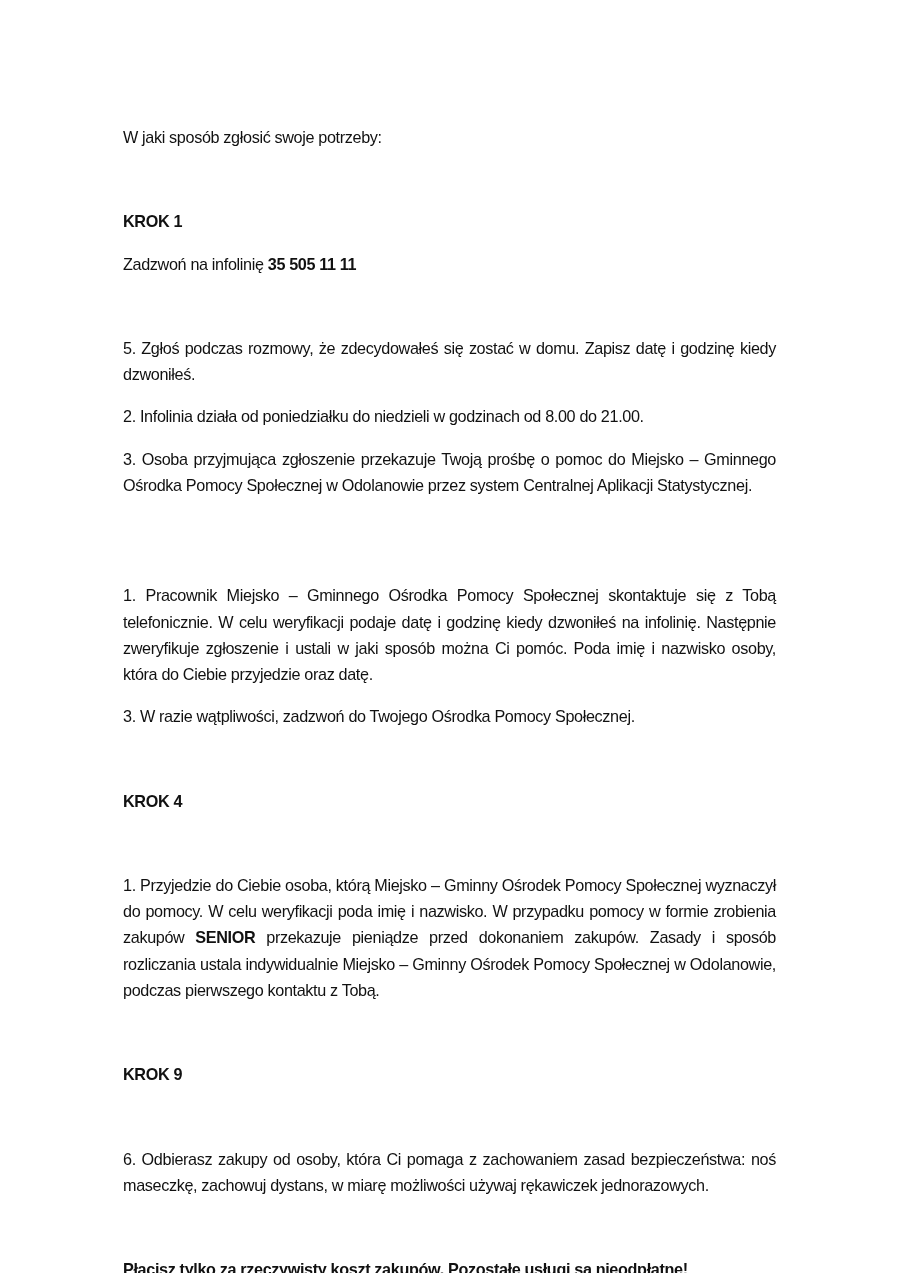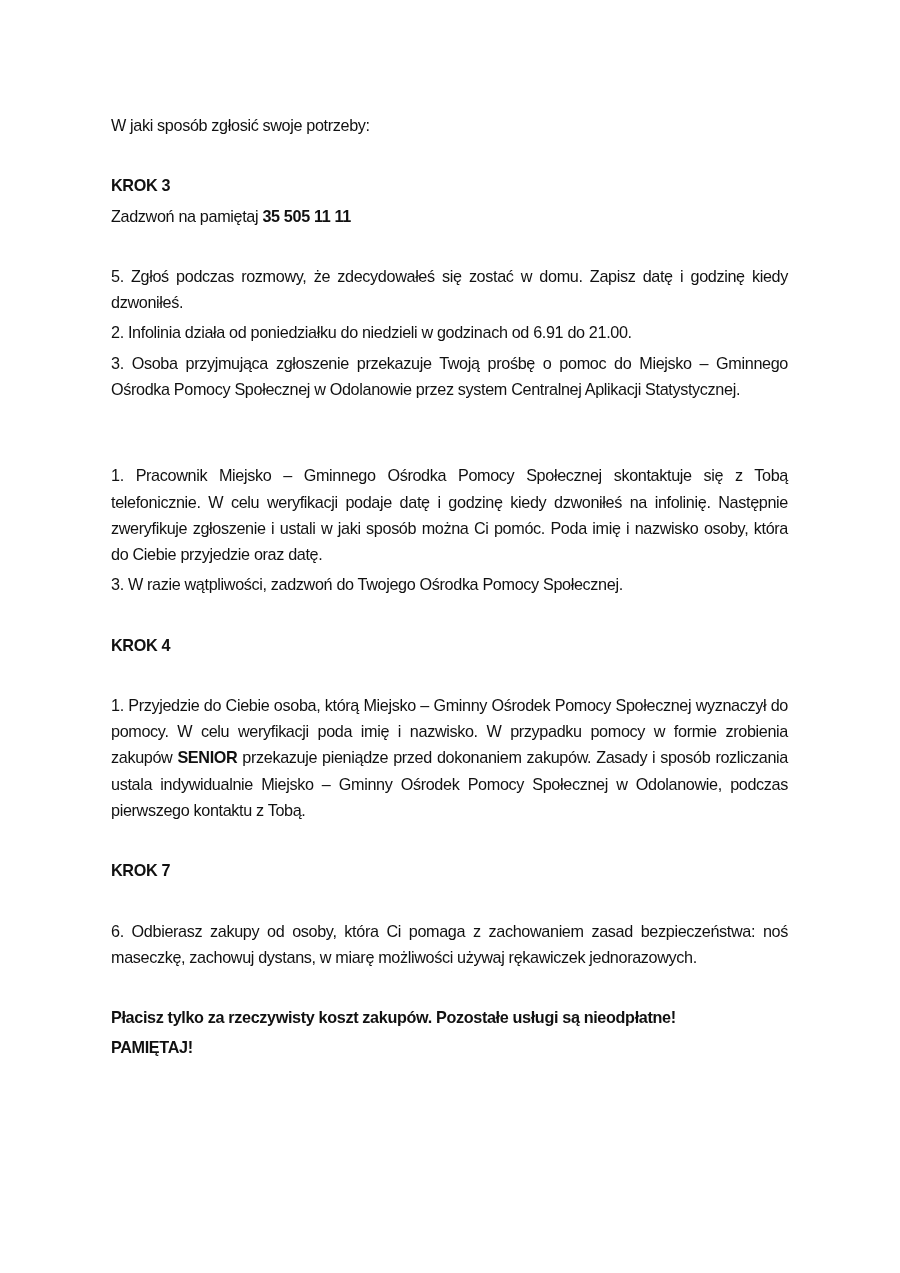--- a/index.html
+++ b/index.html
@@ -17,59 +17,59 @@
     }
     .page {
       position: absolute;
       left: 107px;
       top: 108px;
       width: 685px;
       font-size: 16.2px;
       line-height: 26.2px;
       letter-spacing: -0.35px;
     }
-    .line { display: block; margin: 4px; }
+    .line { display: block; margin: 16px; }
     .gap { height: 26.2px; }
     .bold { font-weight: bold; }
     .justify { text-align: justify; }
     p { margin: 0; }
   </style>
 </head>
 <body>
 
 <div class="page">
   <p class="line">W jaki sposób zgłosić swoje potrzeby:</p>
   <div class="gap"></div>
 
   <section>
-    <p class="line bold">KROK 3</p>
-    <p class="line"><span>Zadzwoń na pamiętaj </span><span class="bold">35 505 11 11</span></p>
+    <p class="line bold">KROK 1</p>
+    <p class="line"><span>Zadzwoń na infolinię </span><span class="bold">35 505 11 11</span></p>
     <div class="gap"></div>
     <p class="line justify">5. Zgłoś podczas rozmowy, że zdecydowałeś się zostać w domu. Zapisz datę i godzinę kiedy dzwoniłeś.</p>
-    <p class="line justify">2. Infolinia działa od poniedziałku do niedzieli w godzinach od 6.91 do 21.00.</p>
+    <p class="line justify">2. Infolinia działa od poniedziałku do niedzieli w godzinach od 8.00 do 21.00.</p>
     <p class="line justify">3. Osoba przyjmująca zgłoszenie przekazuje Twoją prośbę o pomoc do Miejsko – Gminnego Ośrodka Pomocy Społecznej w Odolanowie przez system Centralnej Aplikacji Statystycznej.</p>
   </section>
   <div class="gap"></div>
 
   <section>
     <div class="gap"></div>
     <p class="line justify">1. Pracownik Miejsko – Gminnego Ośrodka Pomocy Społecznej skontaktuje się z Tobą telefonicznie. W celu weryfikacji podaje datę i godzinę kiedy dzwoniłeś na infolinię. Następnie zweryfikuje zgłoszenie i ustali w jaki sposób można Ci pomóc. Poda imię i nazwisko osoby, która do Ciebie przyjedzie oraz datę.</p>
     <p class="line justify">3. W razie wątpliwości, zadzwoń do Twojego Ośrodka Pomocy Społecznej.</p>
   </section>
   <div class="gap"></div>
 
   <section>
     <p class="line bold">KROK 4</p>
     <div class="gap"></div>
     <p class="line justify"><span>1. Przyjedzie do Ciebie osoba, którą Miejsko – Gminny Ośrodek Pomocy Społecznej wyznaczył do pomocy. W celu weryfikacji poda imię i nazwisko. W przypadku pomocy w formie zrobienia zakupów </span><span class="bold">SENIOR</span><span> przekazuje pieniądze przed dokonaniem zakupów. Zasady i sposób rozliczania ustala indywidualnie Miejsko – Gminny Ośrodek Pomocy Społecznej w Odolanowie, podczas pierwszego kontaktu z Tobą.</span></p>
   </section>
   <div class="gap"></div>
 
   <section>
-    <p class="line bold">KROK 7</p>
+    <p class="line bold">KROK 9</p>
     <div class="gap"></div>
     <p class="line justify">6. Odbierasz zakupy od osoby, która Ci pomaga z zachowaniem zasad bezpieczeństwa: noś maseczkę, zachowuj dystans, w miarę możliwości używaj rękawiczek jednorazowych.</p>
   </section>
   <div class="gap"></div>
 
   <section>
     <p class="line bold">Płacisz tylko za rzeczywisty koszt zakupów. Pozostałe usługi są nieodpłatne!</p>
     <p class="line bold">PAMIĘTAJ!</p>
   </section>
 </div>

